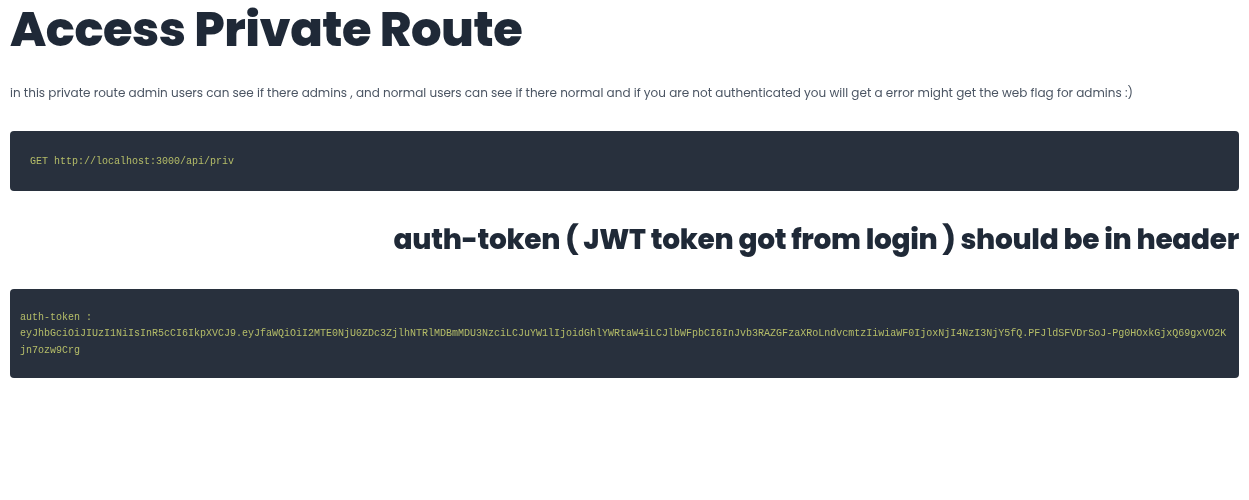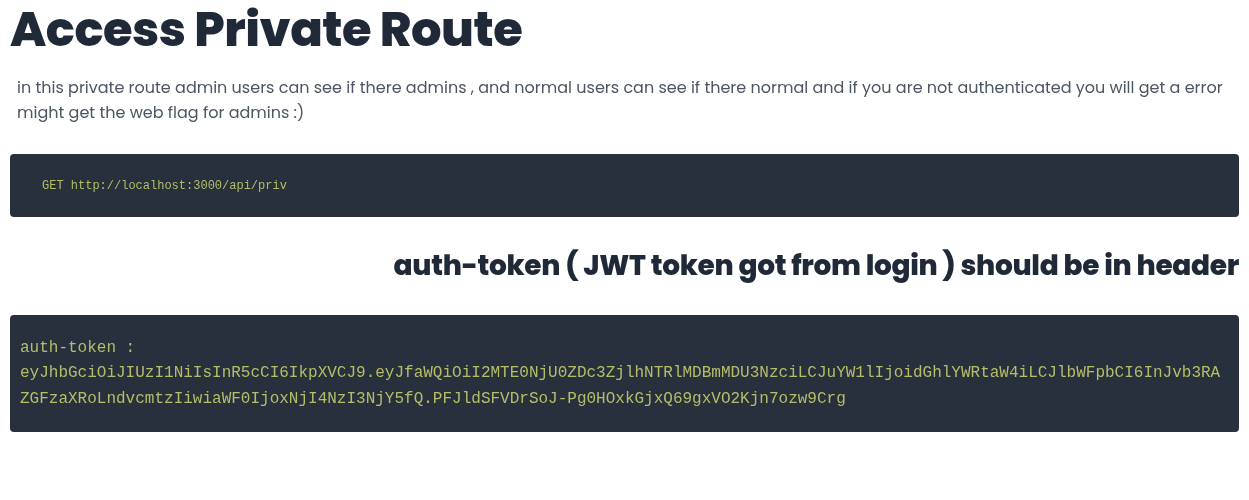--- a/index.html
+++ b/index.html
@@ -8,44 +8,44 @@
     padding: 0 10px;
     font-family: 'Poppins', 'Segoe UI', Arial, sans-serif;
     background: #ffffff;
     color: #374151;
     width: 1249px;
   }
   h1.page-title {
     font-size: 48px;
     font-weight: 800;
     color: #1f2937;
-    margin: 0 0 16px 0;
+    margin: 0 0 24px 0;
     letter-spacing: -0.5px;
     line-height: 1.25;
   }
   p.description {
-    font-size: 16px;
+    font-size: 12px;
     line-height: 1.55;
     color: #4b5563;
-    margin: 0 0 28px 7px;
+    margin: 0 0 28px 0;
   }
   pre.code-block {
     background: #28303d;
     color: #b5bd68;
     border-radius: 4px;
     margin: 0 0 28px 0;
     overflow-x: auto;
   }
   pre.code-block.padded {
-    padding: 24px 32px;
-    font-size: 12px;
+    padding: 24px 20px;
+    font-size: 10px;
   }
   pre.code-block.tight {
     padding: 20px 10px;
-    font-size: 16px;
+    font-size: 10px;
     line-height: 1.55;
     white-space: pre-wrap;
     word-break: break-all;
   }
   pre.code-block code {
     font-family: 'SFMono-Regular', Consolas, 'Liberation Mono', Menlo, monospace;
   }
   h2.subheading {
     font-size: 28px;
     font-weight: 800;

